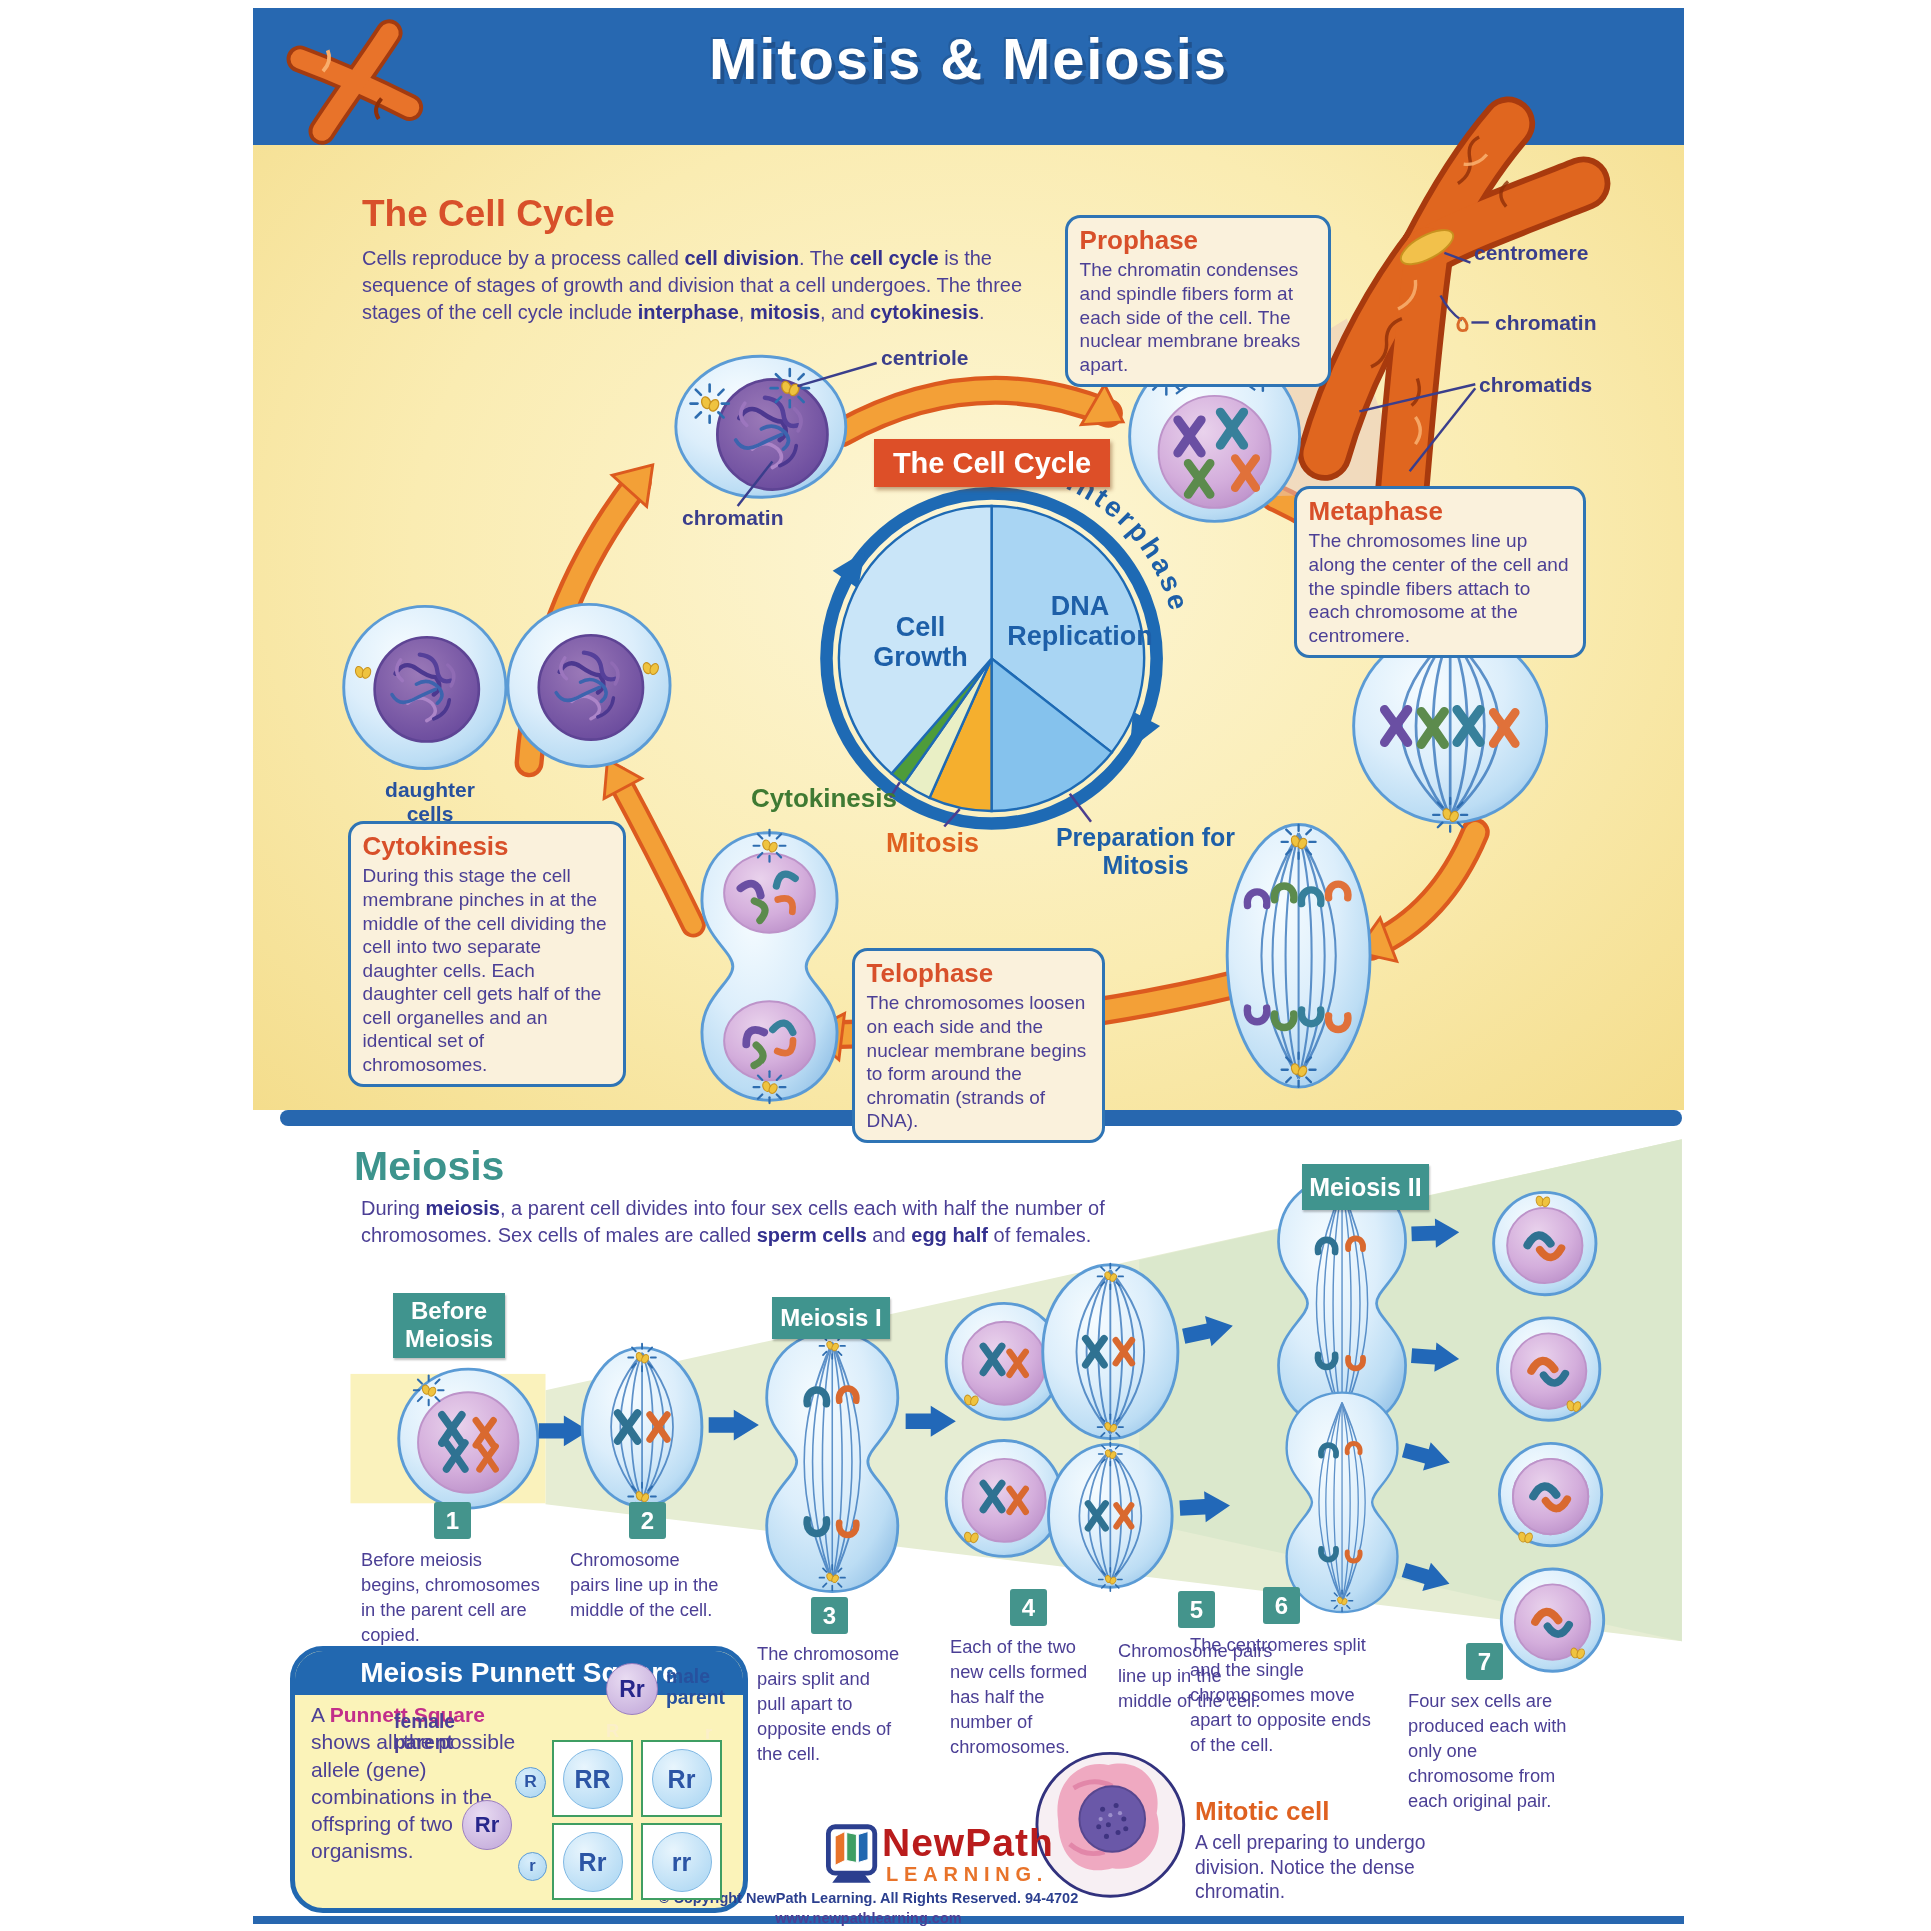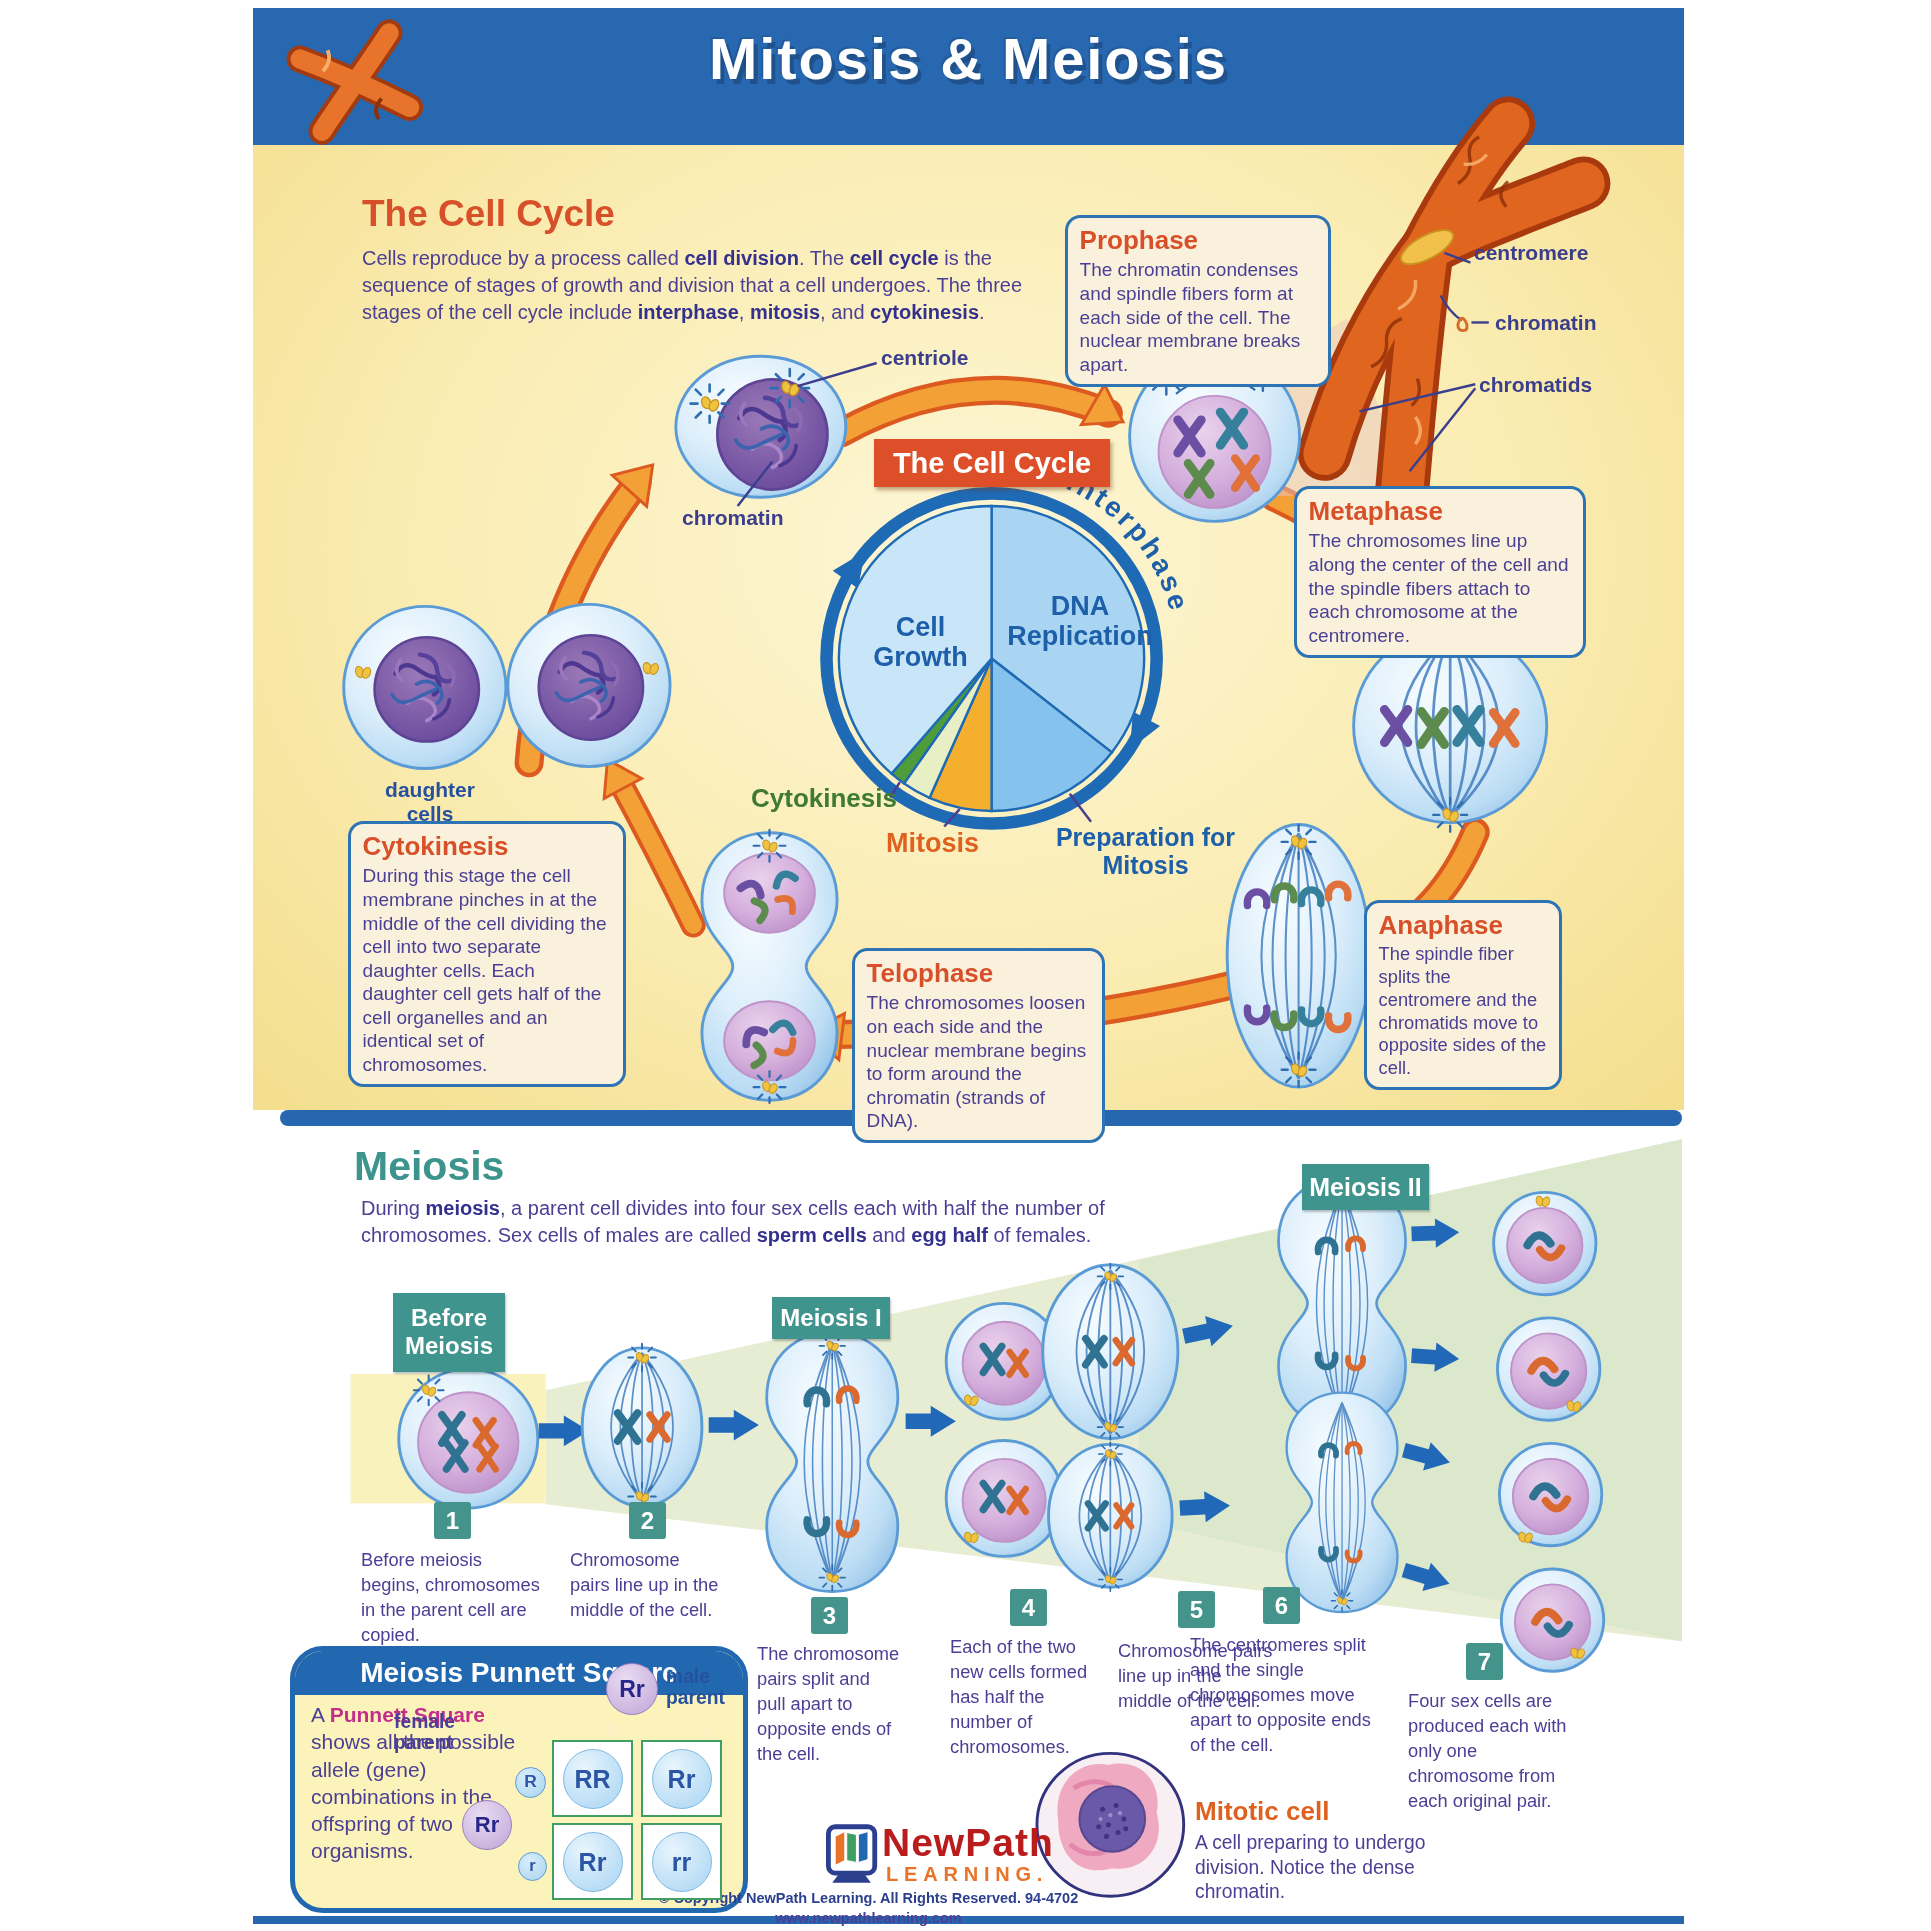--- a/index.html
+++ b/index.html
@@ -475,24 +475,20 @@
   <div class="abs body-txt" style="left:362px;top:245px;width:699px"><span>Cells reproduce by a process called </span><span class="seg-b">cell division</span><span>.  The </span><span class="seg-b">cell cycle</span><span> is the sequence of stages of growth and division that a cell undergoes.  The three stages of the cell cycle include </span><span class="seg-b">interphase</span><span>, </span><span class="seg-b">mitosis</span><span>, and </span><span class="seg-b">cytokinesis</span><span>.</span></div>
 
   <div class="box" style="left:1065px;top:215px;width:266px">
     <span class="bt">Prophase</span>
     <span>The chromatin condenses and spindle fibers form at each side of the cell.  The nuclear membrane breaks apart.</span>
   </div>
   <div class="box" style="left:1294px;top:486px;width:292px">
     <span class="bt">Metaphase</span>
     <span>The chromosomes line up along the center of the cell and the spindle fibers attach to each chromosome at the centromere.</span>
   </div>
-  <div class="box" style="left:1364px;top:900px;width:198px;font-size:18.3px">
-    <span class="bt">Anaphase</span>
-    <span>The spindle fiber splits the centromere and the chromatids move to opposite sides of the cell.</span>
-  </div>
   <div class="box" style="left:852px;top:948px;width:253px">
     <span class="bt">Telophase</span>
     <span>The chromosomes loosen on each side and the nuclear membrane begins to form around the chromatin (strands of DNA).</span>
   </div>
   <div class="box" style="left:348px;top:821px;width:278px">
     <span class="bt">Cytokinesis</span>
     <span>During this stage the cell membrane pinches in at the middle of the cell dividing the cell into two separate daughter cells.  Each daughter cell gets half of the cell organelles and an identical set of chromosomes.</span>
   </div>
 
   <div class="lbl" style="left:881px;top:346px">centriole</div>
@@ -505,21 +501,21 @@
   <div class="banner" style="left:874px;top:439px;width:236px;height:48px;line-height:48px">The Cell Cycle</div>
   <div class="pielbl" style="left:848px;top:612px;width:145px;font-size:27px;color:#1D5FA8">Cell Growth</div>
   <div class="pielbl" style="left:998px;top:591px;width:164px;font-size:27px;color:#1D5FA8">DNA Replication</div>
   <div class="pielbl" style="left:751px;top:784px;font-size:26px;color:#3F7A33">Cytokinesis</div>
   <div class="pielbl" style="left:886px;top:828px;font-size:27px;color:#DF6120">Mitosis</div>
   <div class="pielbl" style="left:1054px;top:823px;width:183px;font-size:25px;color:#1D5FA8">Preparation for Mitosis</div>
 
   <div class="abs h-teal" style="left:354px;top:1143px">Meiosis</div>
   <div class="abs body-txt" style="left:361px;top:1195px;width:772px"><span>During </span><span class="seg-b">meiosis</span><span>, a parent cell divides into four sex cells each with half the number of chromosomes.  Sex cells of males are called </span><span class="seg-b">sperm cells</span><span> and </span><span class="seg-b">egg half</span><span> of females.</span></div>
 
-  <div class="badge" style="left:393px;top:1293px;width:112px;padding:11px 0;font-size:24px">Before Meiosis</div>
+  <div class="badge" style="left:393px;top:1293px;width:112px;padding:4px 0;font-size:24px">Before Meiosis</div>
   <div class="badge" style="left:772px;top:1297px;width:118px;height:42px;line-height:42px;font-size:24px">Meiosis I</div>
   <div class="badge" style="left:1302px;top:1164px;width:127px;height:46px;line-height:46px;font-size:25px">Meiosis II</div>
 
   <div class="nbadge" style="left:434px;top:1502px">1</div>
   <div class="cap" style="left:361px;top:1547px;width:183px">Before meiosis begins, chromosomes in the parent cell are copied.</div>
   <div class="nbadge" style="left:629px;top:1502px">2</div>
   <div class="cap" style="left:570px;top:1547px;width:154px">Chromosome pairs line up in the middle of the cell.</div>
   <div class="nbadge" style="left:811px;top:1597px">3</div>
   <div class="cap" style="left:757px;top:1641px;width:145px">The chromosome pairs split and pull apart to opposite ends of the cell.</div>
   <div class="nbadge" style="left:1010px;top:1589px">4</div>

